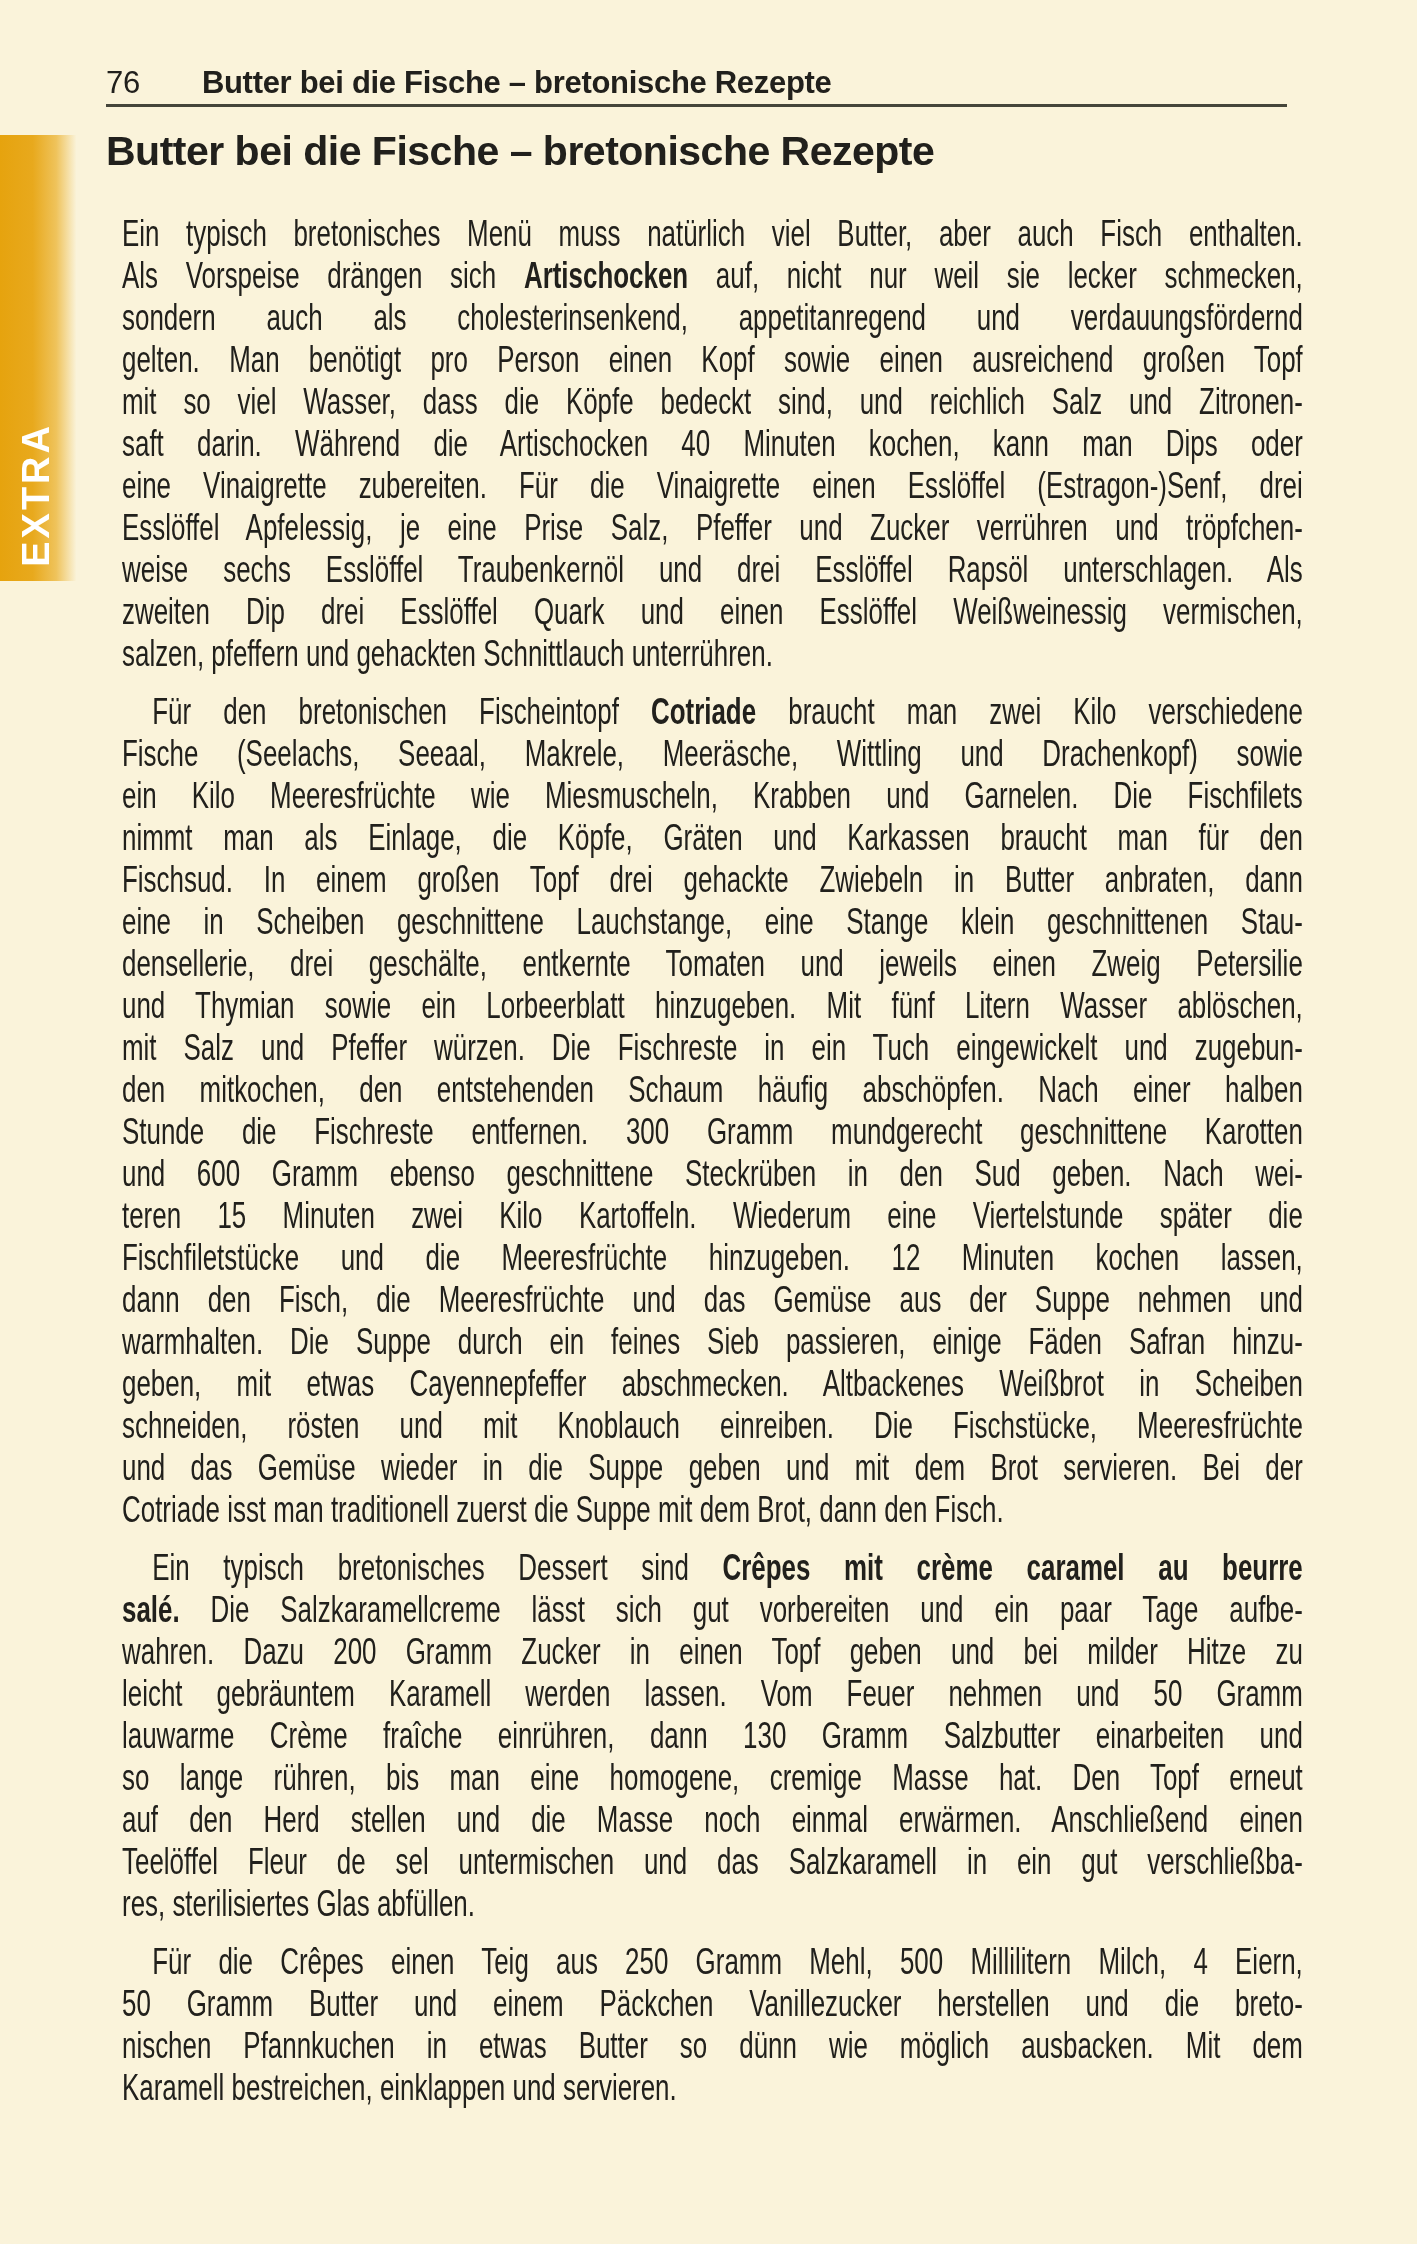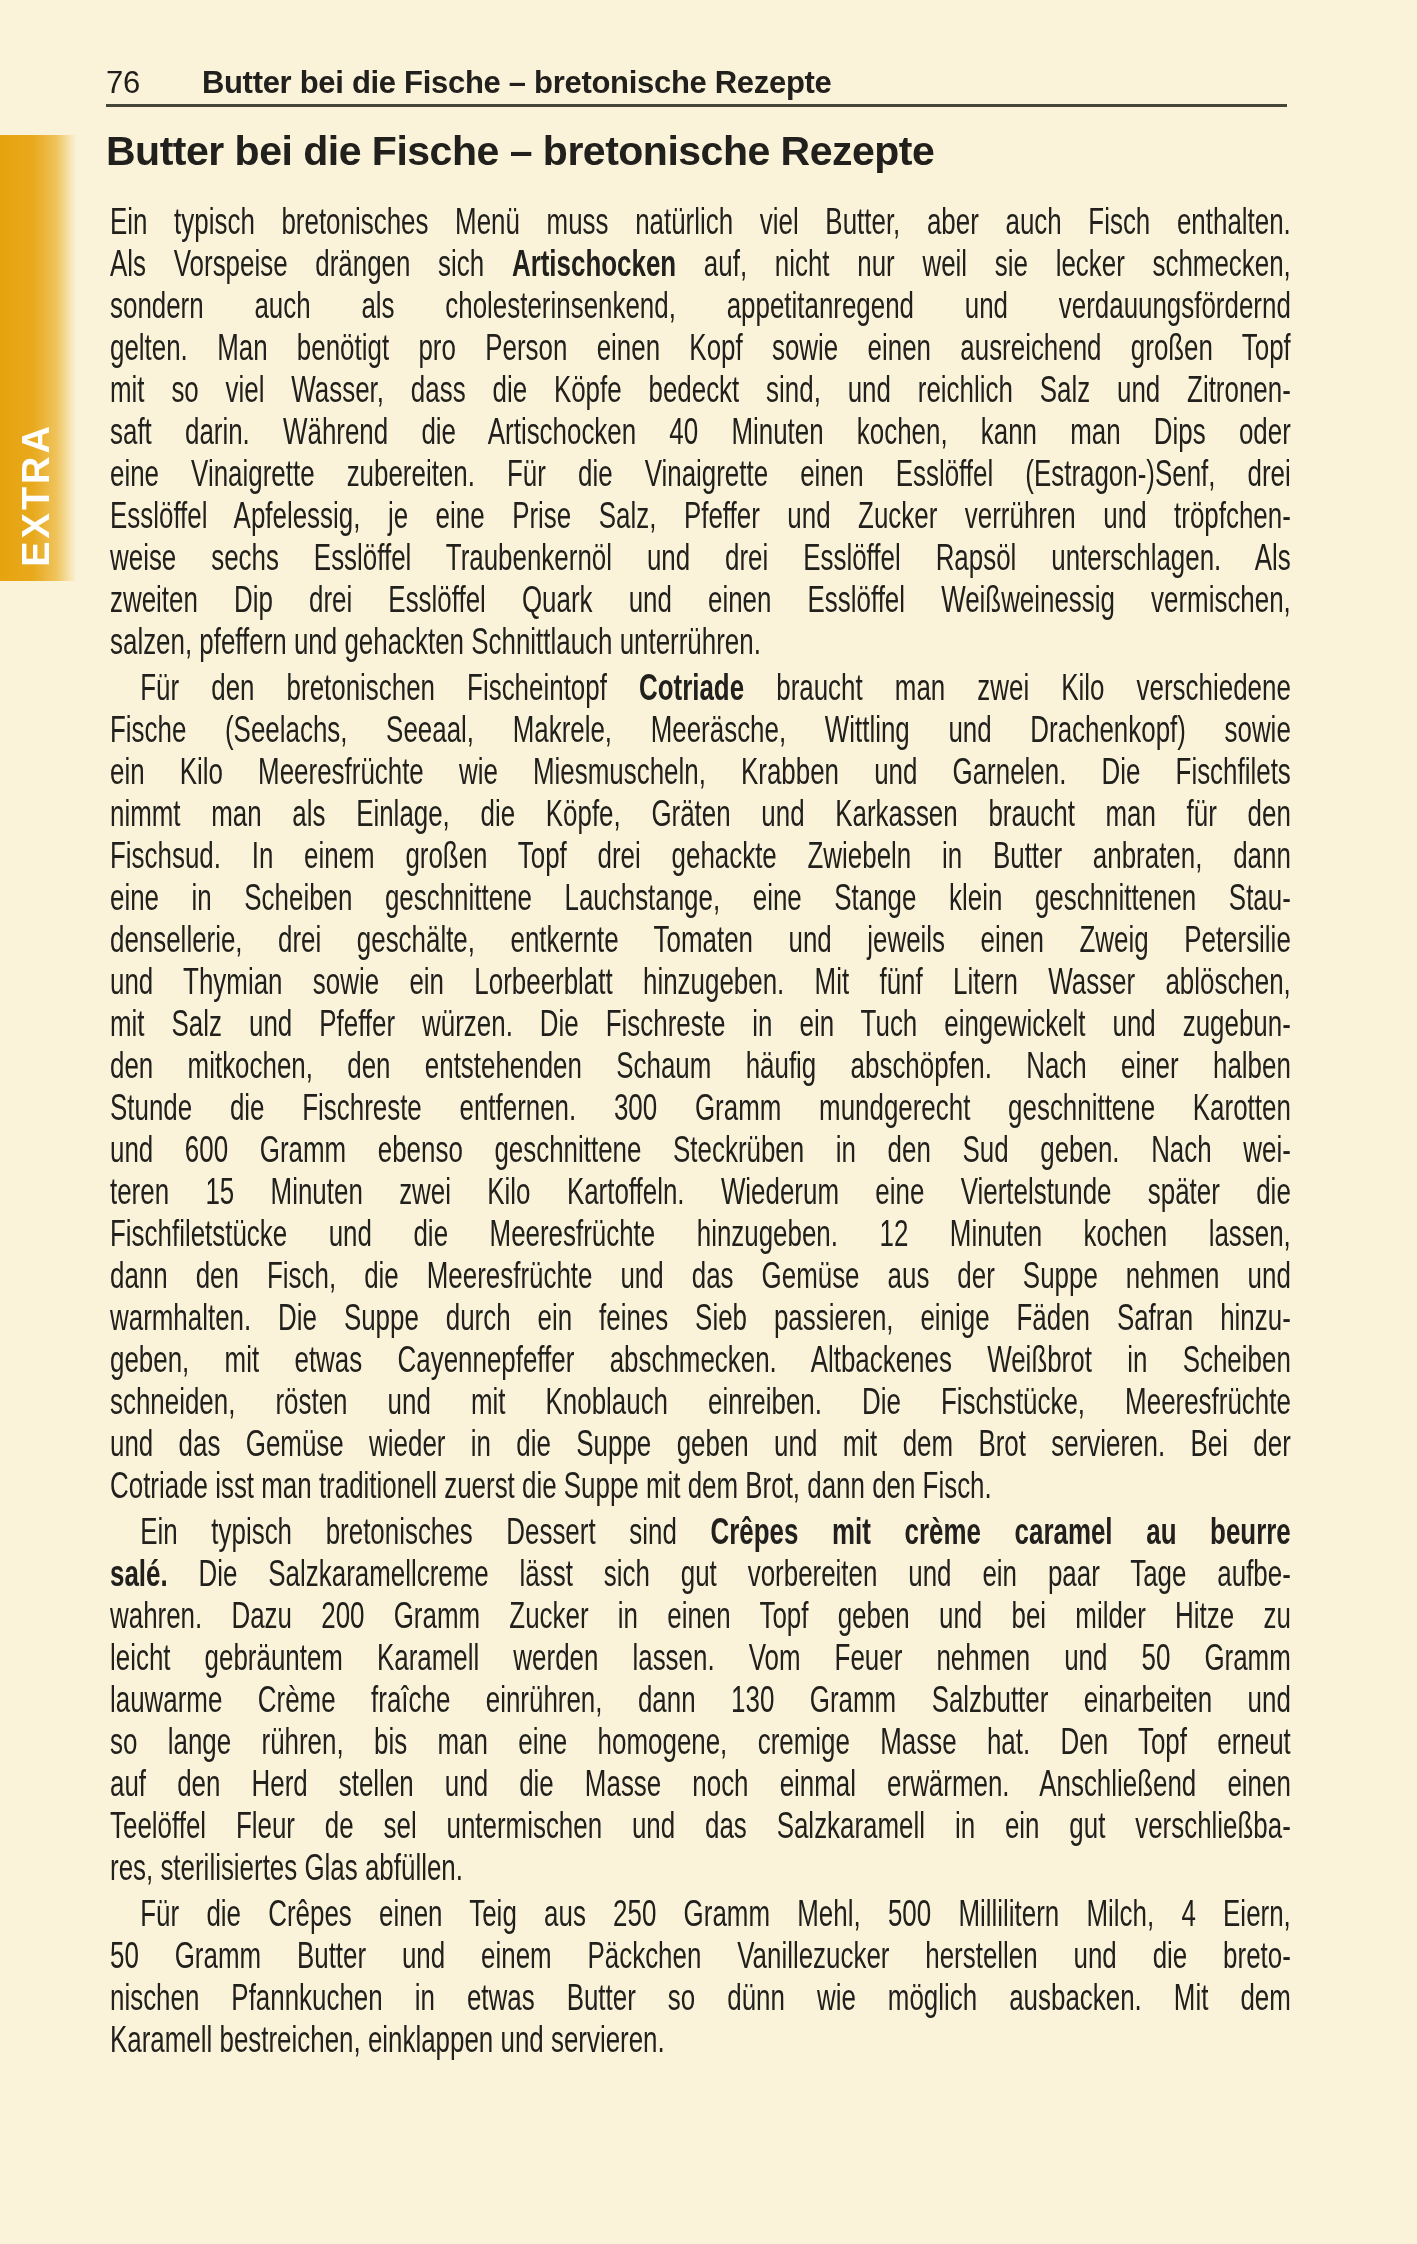--- a/index.html
+++ b/index.html
@@ -78,21 +78,21 @@
     color: #ffffff;
   }
 
   
   .article-body {
     position: absolute;
     left: 106px;
     top: 197px;
     width: 1181px;
   }
-  .para { margin: 4px; }
+  .para { margin: 16px; }
   .line {
     height: 42px;
     line-height: 42px;
     font-size: 36px;
     width: 1640px;            
     transform: scaleX(0.72);  
     transform-origin: 0 0;
     text-align: justify;
     text-align-last: justify;
     overflow: hidden;

